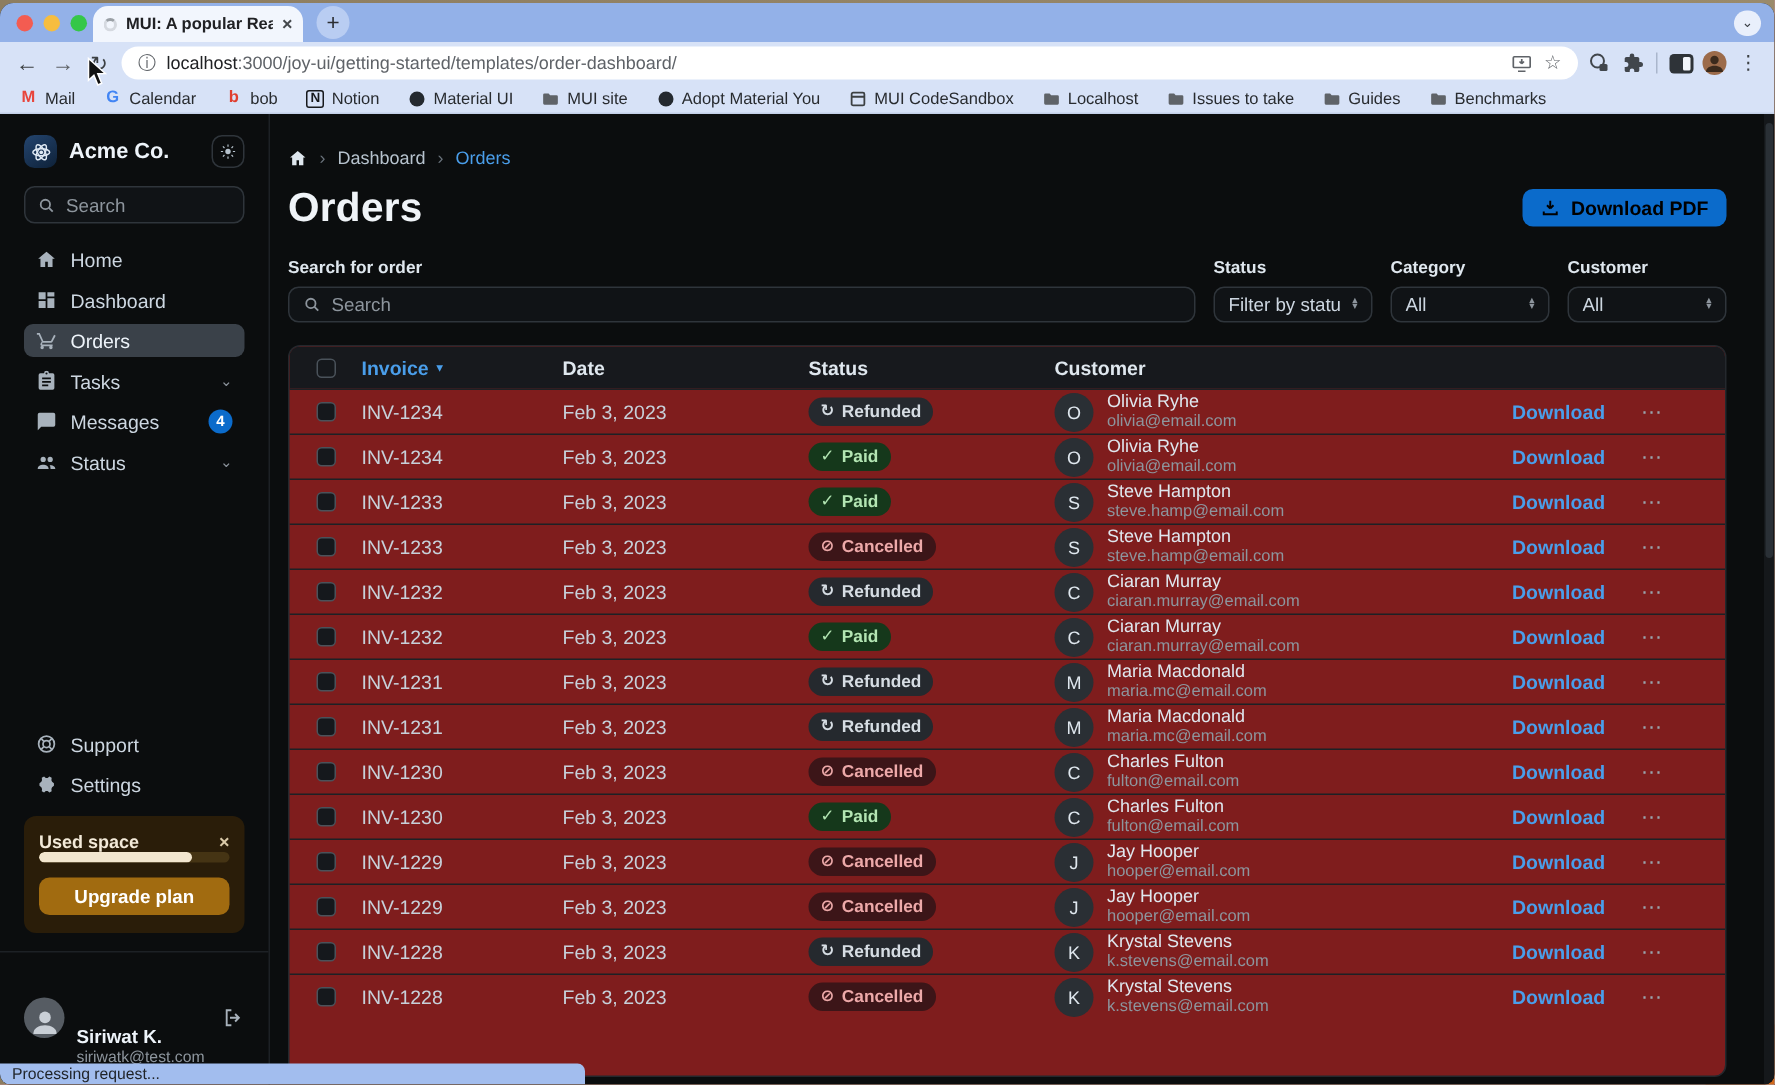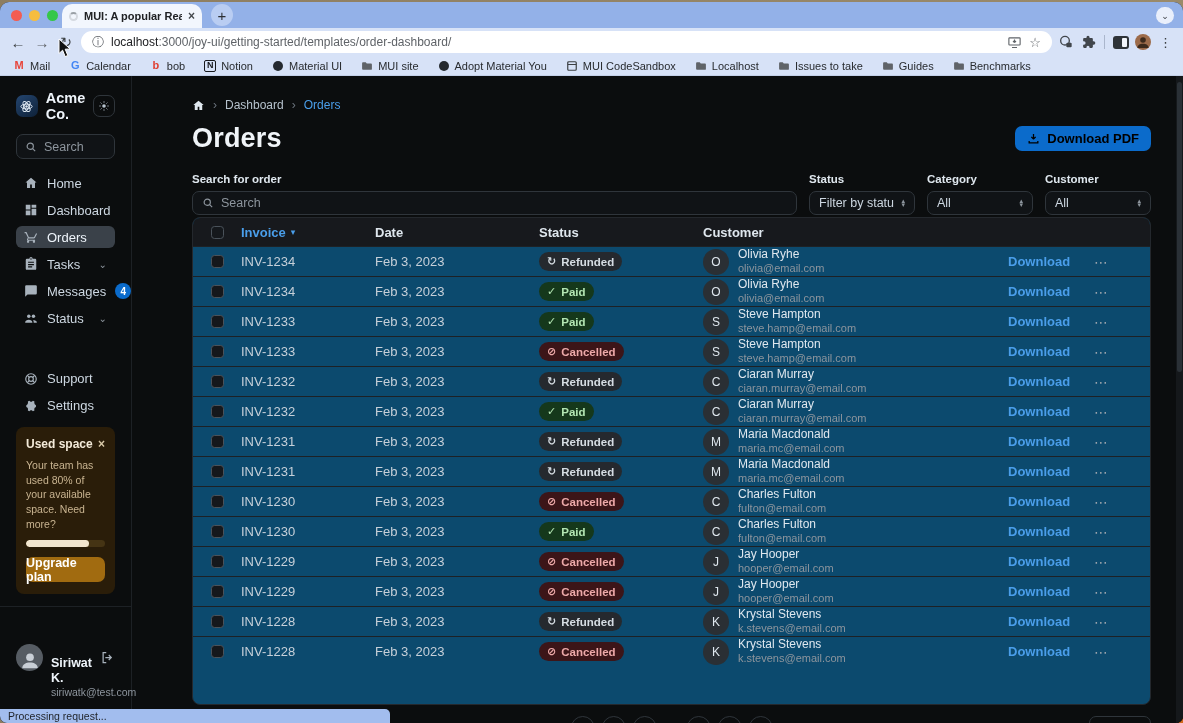--- a/index.html
+++ b/index.html
@@ -56,22 +56,22 @@
     font-size:11px; font-weight:700; line-height:1; }
   .bm-ic.boxed { border:1.5px solid #16181c; border-radius:2px; font-size:9px; width:12px; height:12px; }
   .bm-ic svg { width:12px; height:12px; }
 
   
   .app { position:absolute; top:74px; left:0; right:0; bottom:0; background:#0b0d0e; color:#cdd7e1; }
   .scroll-track { position:absolute; right:0; top:0; bottom:0; width:7px; background:#15181b; }
   .scroll-thumb { position:absolute; right:1px; top:6px; width:5px; height:290px; background:#2a3036; border-radius:3px; }
 
   
-  .sidebar { position:absolute; top:0; left:0; bottom:0; width:132px; border-right:1px solid #1d2125;
-    display:flex; flex-direction:column; padding:14px 16px 16px; }
+  .sidebar { position:absolute; top:0; left:0; bottom:0; width:180px; border-right:1px solid #1d2125;
+    display:flex; flex-direction:column; padding:14px 16px 3px; }
   .brand-row { display:flex; align-items:center; gap:8px; margin-bottom:12px; }
   .logo { width:22px; height:22px; border-radius:7px; background:linear-gradient(145deg,#24456f,#0e2138);
     color:#dfe9f3; display:flex; align-items:center; justify-content:center; }
   .logo svg { width:15px; height:15px; }
   .brand-name { font-size:14.5px; font-weight:700; color:#eef4fa; flex:1; }
   .theme-btn { width:22px; height:22px; border:1px solid #2f353b; border-radius:7px; color:#b6c2cd;
     display:flex; align-items:center; justify-content:center; }
   .theme-btn svg { width:12px; height:12px; }
   .side-search { height:25px; border:1px solid #2f353b; border-radius:7px; background:#101316;
     display:flex; align-items:center; gap:7px; padding:0 8px; margin-bottom:13px; color:#8d959d; }
@@ -127,21 +127,21 @@
     display:flex; align-items:center; gap:7px; padding:0 9px; color:#8d959d; }
   .f-box svg { width:12px; height:12px; flex:0 0 auto; }
   .f-box input { flex:1; min-width:0; background:transparent; border:none; outline:none;
     color:#cdd7e1; font-size:12.5px; font-family:inherit; }
   .f-box input::placeholder { color:#8d959d; }
   .f-select { width:106px; }
   .sel-value { flex:1; font-size:12.5px; color:#cdd7e1; white-space:nowrap; overflow:hidden; }
   .sel-caret { display:flex; flex-direction:column; line-height:.55; font-size:7px; color:#8d959d; }
 
   
-  .table-card { margin-top:2px; border:1px solid #24282d; border-radius:8px; background:#0c4a6e;
+  .table-card { margin-top:15px; border:1px solid #24282d; border-radius:8px; background:#7f1d1d;
     overflow:hidden; height:488px; }
   .tgrid { display:grid; grid-template-columns:48px 134px 164px 164px 1fr 86px 56px; align-items:center; }
   .thead { height:28px; background:#17191d; font-size:13px; font-weight:700; color:#dfe7ee; }
   .th-invoice { color:#4a9eea; display:flex; align-items:center; gap:5px; }
   .th-sort { font-size:9px; }
   .trow { height:30px; border-top:1px solid #1d2125; font-size:13px; color:#c7d0d9; }
   .cell-center { justify-self:center; }
   .checkbox { width:13px; height:13px; border:1px solid #4a525a; border-radius:3.5px; background:#15181c; display:inline-block; }
   .chip { display:inline-flex; align-items:center; gap:5px; height:19px; padding:0 8px; border-radius:10px;
     font-size:11.5px; font-weight:600; }
@@ -459,21 +459,20 @@
               </svg>
             </span>
             <span>Settings</span>
           </div>
         </div>
       <div class="usage-card">
         <div class="uc-head">
           <span>Used space</span>
           <span class="uc-close">×</span>
         </div>
-        <div class="uc-body">Your team has used 80% of your available space. Need more?</div>
         <div class="uc-bar">
             <div class="uc-fill" id="uc-fill" style="width: 80%;"></div>
           </div>
         <div class="uc-btn">Upgrade plan</div>
       </div>
       <div class="side-divider"></div>
       <div class="user-row">
         <span class="user-avatar">
             <svg viewBox="0 0 24 24" fill="currentColor">
               <circle cx="12" cy="9" r="4.2"></circle>

